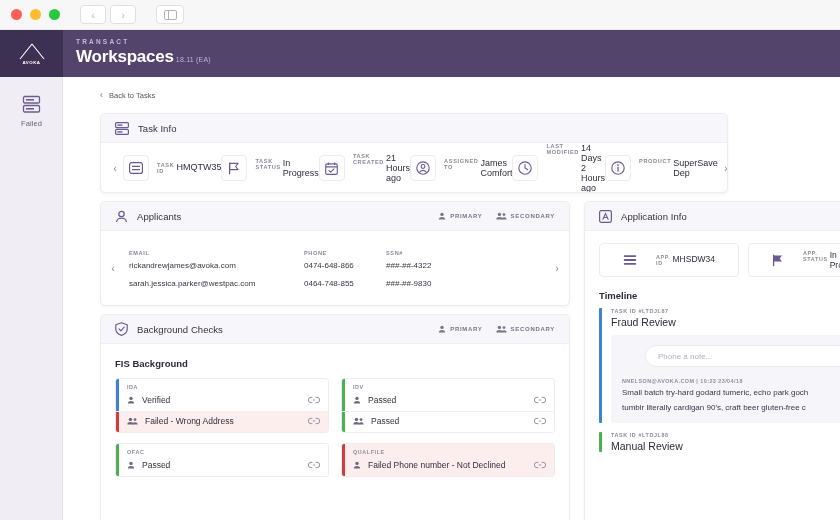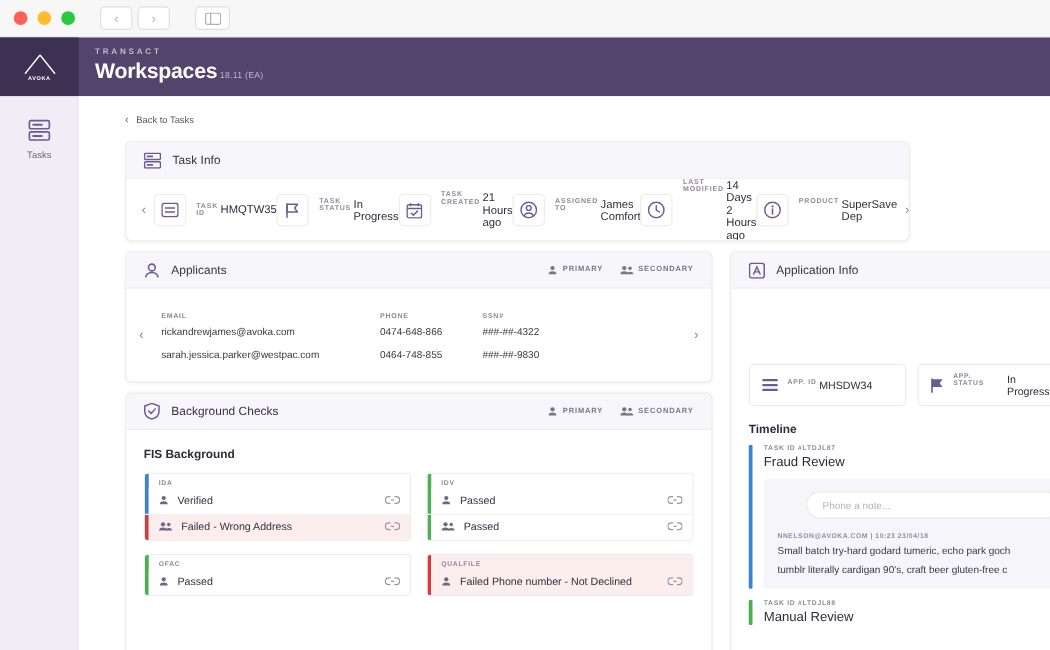--- a/index.html
+++ b/index.html
@@ -161,21 +161,21 @@
   .bg-row .status { font-size: 8.5px; color: #332d40; flex: 1; }
   .bg-row .link { color: #9a93a8; display: flex; align-items: center; }
   .bg-divider { height: 1px; background: #f1f0f5; }
 
   
   #appinfo { left: 521px; top: 124px; width: 290px; height: 400px; }
   .ai-body { padding: 12px 14px 0 14px; }
   .ai-pills { display: flex; gap: 9px; }
   .ai-pill {
     flex: 1; border: 1px solid #ececf1; border-radius: 4px; background: #fff;
-    height: 34px; display: flex; align-items: center; gap: 7px; padding: 0 9px; margin-top: 48px;
+    height: 34px; display: flex; align-items: center; gap: 19px; padding: 0 23px;
   }
   .ai-pill .ti-lbl { font-size: 5.4px; }
   .ai-pill .ti-val { font-size: 8.5px; }
   .tl-title { font-size: 9.5px; font-weight: bold; color: #2f2a3a; margin: 13px 0 7px 0; }
   .tl-entry { display: flex; margin-bottom: 9px; }
   .tl-rail { width: 3px; flex: 0 0 3px; border-radius: 1px; }
   .tl-content { flex: 1; padding-left: 9px; }
   .tl-taskid { font-size: 5.4px; letter-spacing: .6px; color: #908a9c; font-weight: bold; }
   .tl-name { font-size: 10.5px; color: #2e2939; margin-top: 2px; }
   .tl-notebox { background: #f6f5f9; border-radius: 3px; margin-top: 7px; padding: 10px 11px; }
@@ -237,21 +237,21 @@
 <div class="rail">
   <div class="rail-item">
     <span class="rail-icon">
       <svg width="21" height="19" viewBox="0 0 21 19">
         <rect x="2.5" y="1.5" width="16" height="6.5" rx="1.2" fill="none" stroke="#6b5b95" stroke-width="1.3"></rect>
         <rect x="5" y="4" width="8" height="1.6" fill="#6b5b95"></rect>
         <rect x="2.5" y="10.5" width="16" height="6.5" rx="1.2" fill="none" stroke="#6b5b95" stroke-width="1.3"></rect>
         <rect x="5" y="13" width="8" height="1.6" fill="#6b5b95"></rect>
       </svg>
     </span>
-    <span class="rail-label">Tasks</span>
+    <span class="rail-label">Failed</span>
   </div>
 </div>
 
 <div class="canvas">
 
   <div class="backlink">
     <span class="chev">‹</span>
     <span>Back to Tasks</span>
   </div>
 

